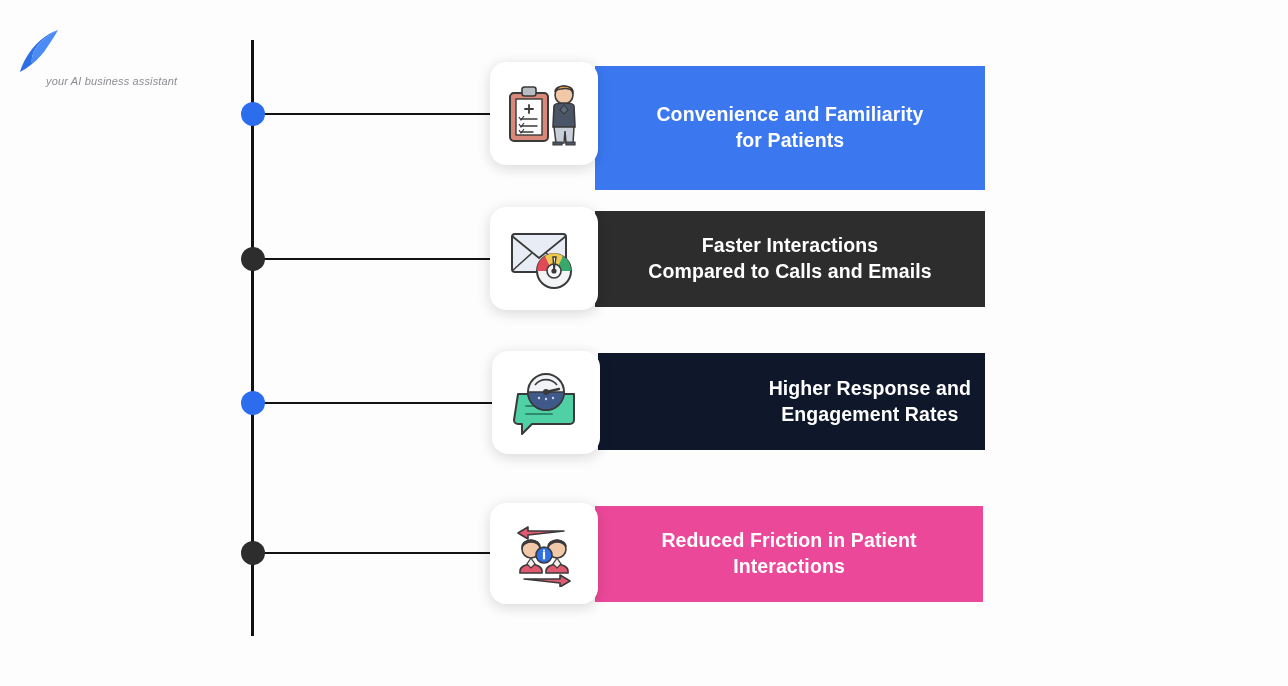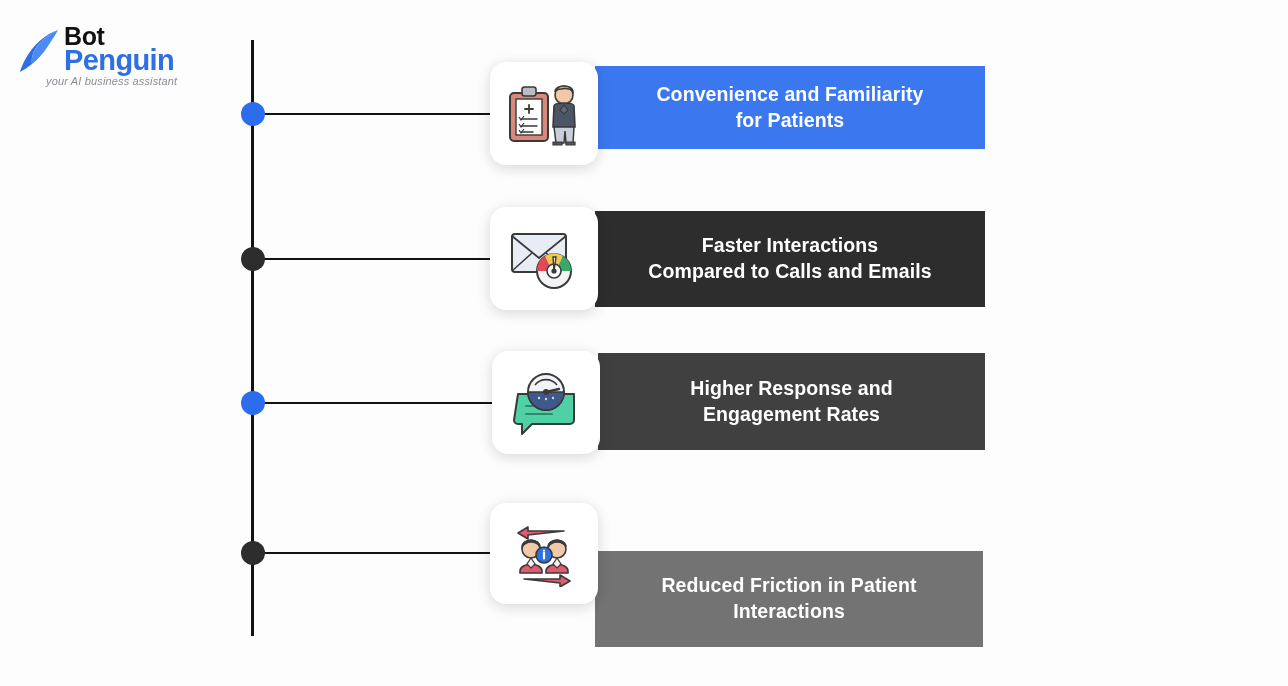--- a/index.html
+++ b/index.html
@@ -121,34 +121,30 @@
 </head>
 <body>
 
 <div id="logo">
   <span class="logo-mark">
     <svg width="44" height="46" viewBox="0 0 44 46">
       <path d="M40 2 C28 6 16 16 8 30 C5 35 3 40 2 44 C6 42 10 39 14 36 C13 30 15 23 20 17 C26 10 33 5 40 2 Z" fill="#2f6fe4"></path>
       <path d="M40 2 C33 5 26 10 20 17 C15 23 13 30 14 36 C19 32 25 26 30 18 C34 12 38 6 40 2 Z" fill="#4b8bf5"></path>
     </svg>
   </span>
-  <span class="logo-words">
-    <span class="word-bot">Bot</span>
-    <span class="word-penguin">Penguin</span>
-  </span>
   <span class="tagline">your AI business assistant</span>
 </div>
 
 <div id="timeline-axis"></div>
 
 <div class="row">
   <div class="timeline-connector" style="top:113px; width:234px;"></div>
   <div class="timeline-dot" style="left:241px; top:102px; background:#2b6ded;"></div>
 
-  <div class="card-bar" style="left:595px; top:66px; width:390px; height:83px; background:#3b78f0;">
+  <div class="card-bar" style="left:595px; top:66px; width:390px; height:124px; background:#3b78f0;">
     <span class="card-title">Convenience and Familiarity
 for Patients</span>
   </div>
 
   <div class="icon-box" style="left:490px; top:62px; width:108px; height:103px;">
     <span>
       <svg width="76" height="66" viewBox="0 0 76 66">
 
         <rect x="4" y="12" width="38" height="48" rx="4" fill="#d9897a" stroke="#3a3a3a" stroke-width="2"></rect>
         <rect x="10" y="18" width="26" height="36" fill="#fdfdfd" stroke="#3a3a3a" stroke-width="1.4"></rect>
@@ -194,21 +190,21 @@
         <circle cx="48" cy="45" r="2.6" fill="#3a3a3a"></circle>
       </svg>
     </span>
   </div>
 </div>
 
 <div class="row">
   <div class="timeline-connector" style="top:402px; width:234px;"></div>
   <div class="timeline-dot" style="left:241px; top:391px; background:#2b6ded;"></div>
 
-  <div class="card-bar" style="left:598px; top:353px; width:387px; height:97px; background:#404040;">
+  <div class="card-bar" style="left:598px; top:353px; width:387px; height:97px; background:#0f172a;justify-content:flex-end;">
     <span class="card-title">Higher Response and
 Engagement Rates</span>
   </div>
 
   <div class="icon-box" style="left:492px; top:351px; width:108px; height:103px;">
     <span>
       <svg width="72" height="66" viewBox="0 0 72 66">
 
         <path d="M8 24 h56 v26 a4 4 0 0 1 -4 4 H22 l-10 10 v-10 h-4 a4 4 0 0 1 -4 -4 Z" fill="#4fd1a5" stroke="#3a3a3a" stroke-width="2" stroke-linejoin="round"></path>
         <path d="M16 36 h32 M16 44 h26" stroke="#2f8a6d" stroke-width="2" stroke-linecap="round"></path>
@@ -223,21 +219,21 @@
         <circle cx="43" cy="28" r="1.2" fill="#cfd8e6"></circle>
       </svg>
     </span>
   </div>
 </div>
 
 <div class="row">
   <div class="timeline-connector" style="top:552px; width:234px;"></div>
   <div class="timeline-dot" style="left:241px; top:541px; background:#2d2d2d;"></div>
 
-  <div class="card-bar" style="left:595px; top:506px; width:388px; height:96px; background:#737373;margin-top:45px;">
+  <div class="card-bar" style="left:595px; top:506px; width:388px; height:96px; background:#ec4899;">
     <span class="card-title">Reduced Friction in Patient
 Interactions</span>
   </div>
 
   <div class="icon-box" style="left:490px; top:503px; width:108px; height:101px;">
     <span>
       <svg width="72" height="66" viewBox="0 0 72 66">
 
         <path d="M56 10 H20 l0 -4 l-10 6 l10 6 l0 -4 Z" fill="#e05a72" stroke="#3a3a3a" stroke-width="1.6" stroke-linejoin="round"></path>
 

